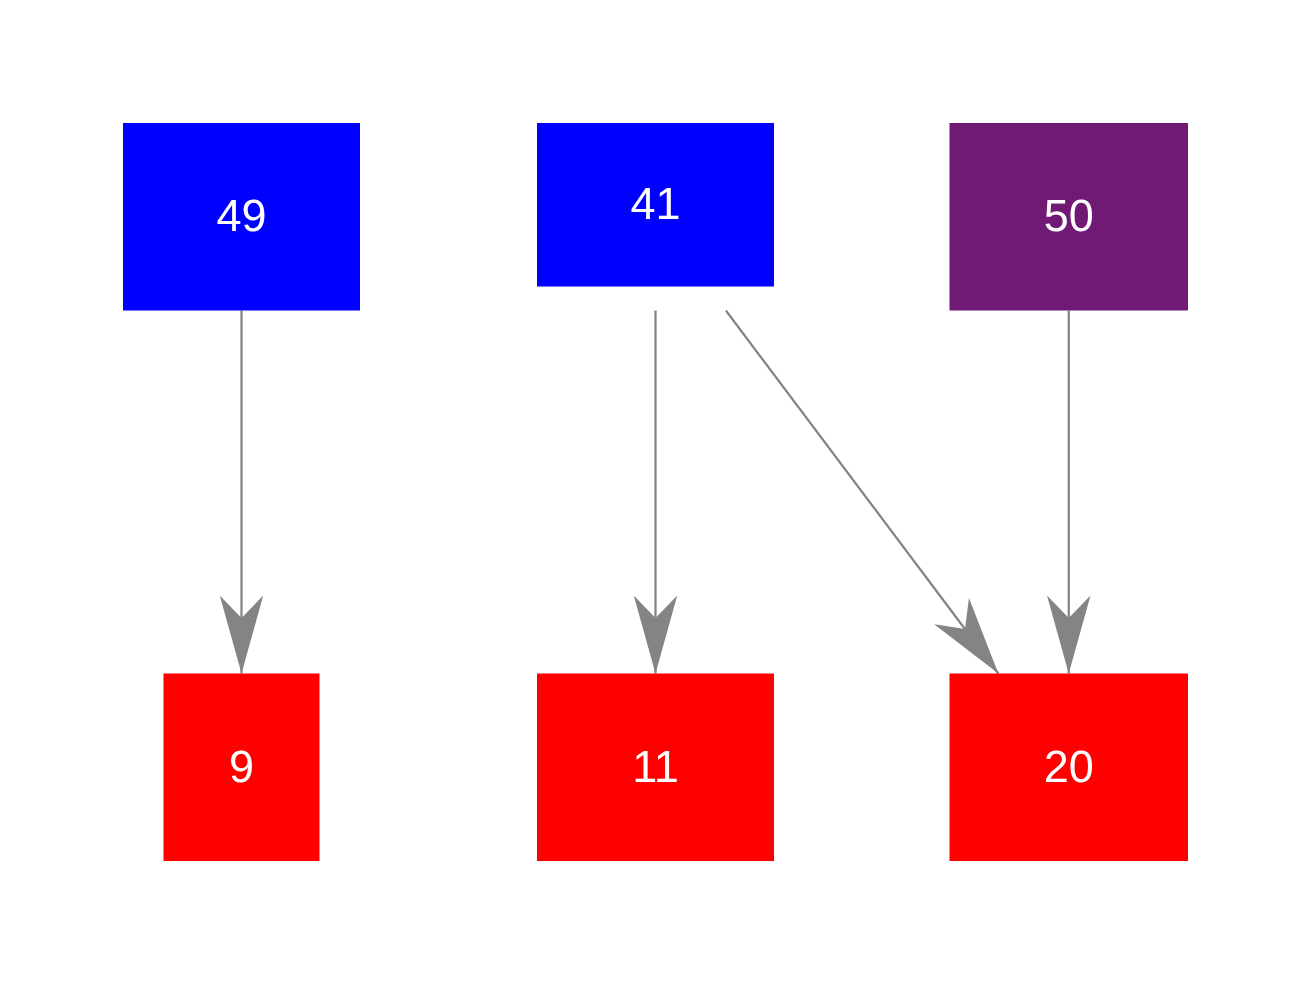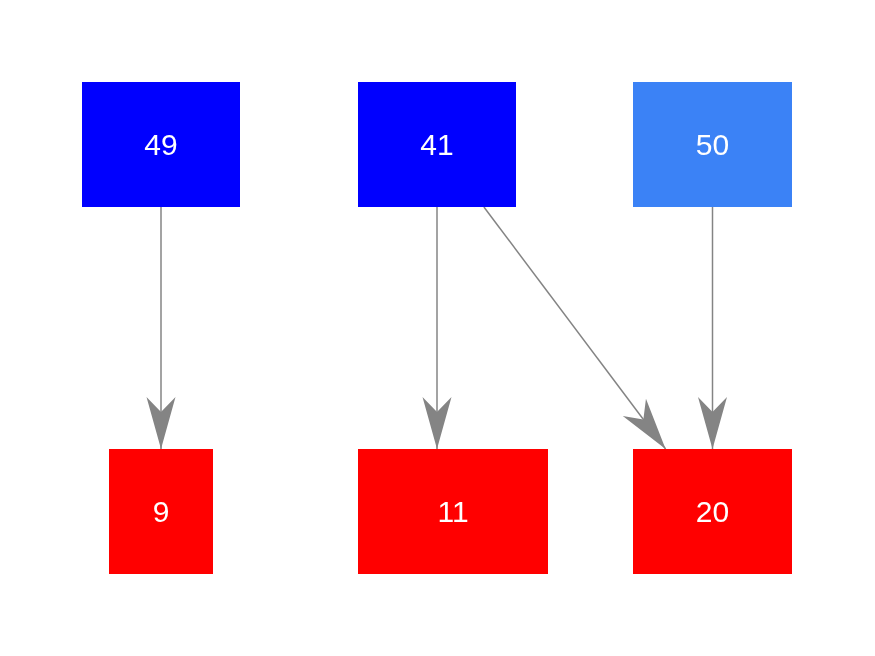--- a/index.html
+++ b/index.html
@@ -52,29 +52,29 @@
       <polygon points="437.00,449.00 422.50,397.00 437.00,412.00 451.50,397.00" fill="#848484"></polygon>
       <line x1="483.9175749318801" y1="207" x2="665.5824250681198" y2="449" stroke="#848484" stroke-width="1.5"></line>
       <polygon points="665.58,449.00 622.77,416.12 643.37,419.41 645.96,398.71" fill="#848484"></polygon>
       <line x1="712.5" y1="207" x2="712.5" y2="449" stroke="#848484" stroke-width="1.5"></line>
       <polygon points="712.50,449.00 698.00,397.00 712.50,412.00 727.00,397.00" fill="#848484"></polygon>
     </svg>
 
   <div class="node" style="left: 82px; top: 82px; width: 158px; height: 125px; background: rgb(0, 0, 255);">
     <span class="node-label" style="color: rgb(255, 255, 255); font-size: 30px;">49</span>
   </div>
-  <div class="node" style="left: 358px; top: 82px; width: 158px; height: 125px; background: rgb(0, 0, 255);">
+  <div class="node" style="left: 358px; top: 82px; width: 158px; height: 109px; background: rgb(0, 0, 255);">
     <span class="node-label" style="color: rgb(255, 255, 255); font-size: 30px;">41</span>
   </div>
-  <div class="node" style="left: 633px; top: 82px; width: 159px; height: 125px; background: #3b82f6;">
+  <div class="node" style="left: 633px; top: 82px; width: 159px; height: 125px; background: #701a75;">
     <span class="node-label" style="color: rgb(255, 255, 255); font-size: 30px;">50</span>
   </div>
   <div class="node" style="left: 109px; top: 449px; width: 104px; height: 125px; background: rgb(255, 0, 0);">
     <span class="node-label" style="color: rgb(255, 255, 255); font-size: 30px;">9</span>
   </div>
-  <div class="node" style="left: 358px; top: 449px; width: 190px; height: 125px; background: rgb(255, 0, 0); align-items: center;">
+  <div class="node" style="left: 358px; top: 449px; width: 158px; height: 125px; background: rgb(255, 0, 0); align-items: center;">
     <span class="node-label" style="color: rgb(255, 255, 255); font-size: 30px;">11</span>
   </div>
   <div class="node" style="left: 633px; top: 449px; width: 159px; height: 125px; background: rgb(255, 0, 0);">
     <span class="node-label" style="color: rgb(255, 255, 255); font-size: 30px;">20</span>
   </div>
 
 </div>
 
 </body></html>

